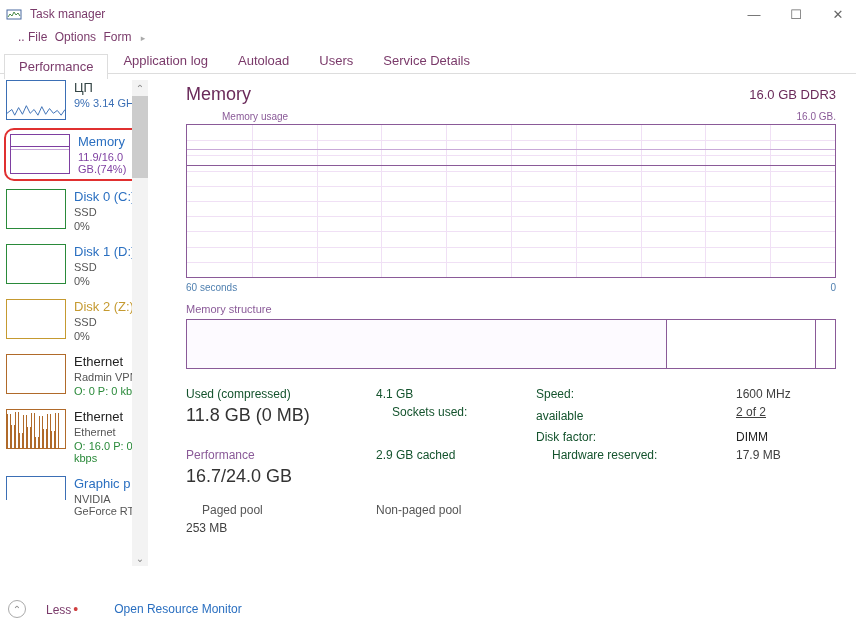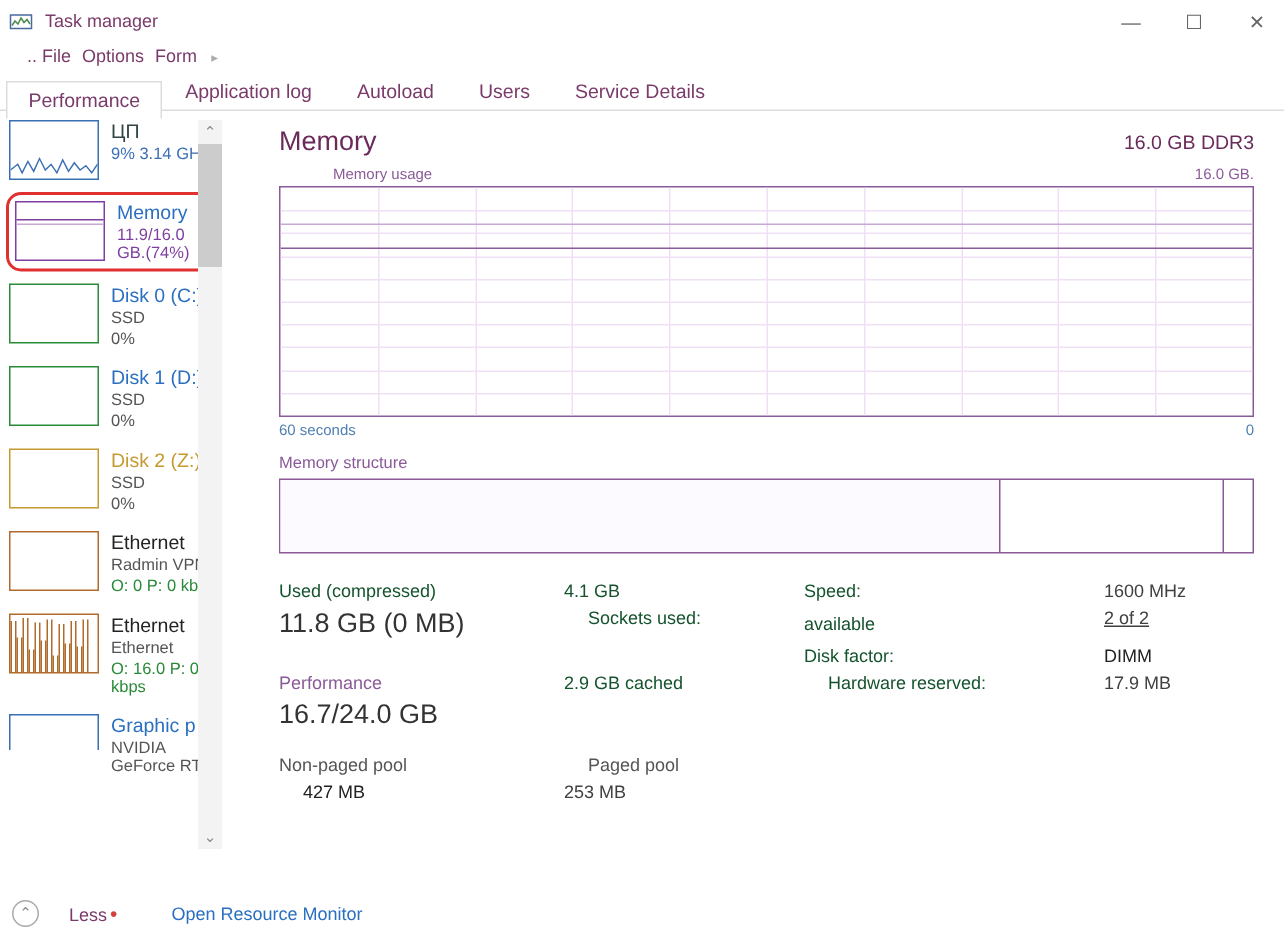--- a/index.html
+++ b/index.html
@@ -268,26 +268,25 @@
       <div class="lbl" style="padding-left:16px">Hardware reserved:</div>
       <div class="link">17.9 MB</div>
 
       <div class="big">16.7/24.0 GB</div>
       <div></div>
         <div></div>
         <div></div>
 
       <div style="height:8px;grid-column:1/5"></div>
 
+      <div class="pool-lbl" style="padding-left:16px">Paged pool</div>
       <div class="pool-lbl">Non-paged pool</div>
-      <div class="pool-lbl" style="padding-left:16px">Paged pool</div>
-      <div></div>
-        <div></div>
-
-      <div class="val" style="padding-left:16px">427 MB</div>
+      <div></div>
+        <div></div>
+
       <div class="link">253 MB</div>
       <div></div>
         <div></div>
     </div>
 
   </div>
 </div>
 
 <div class="footer">
   <div class="circle">⌃</div>

